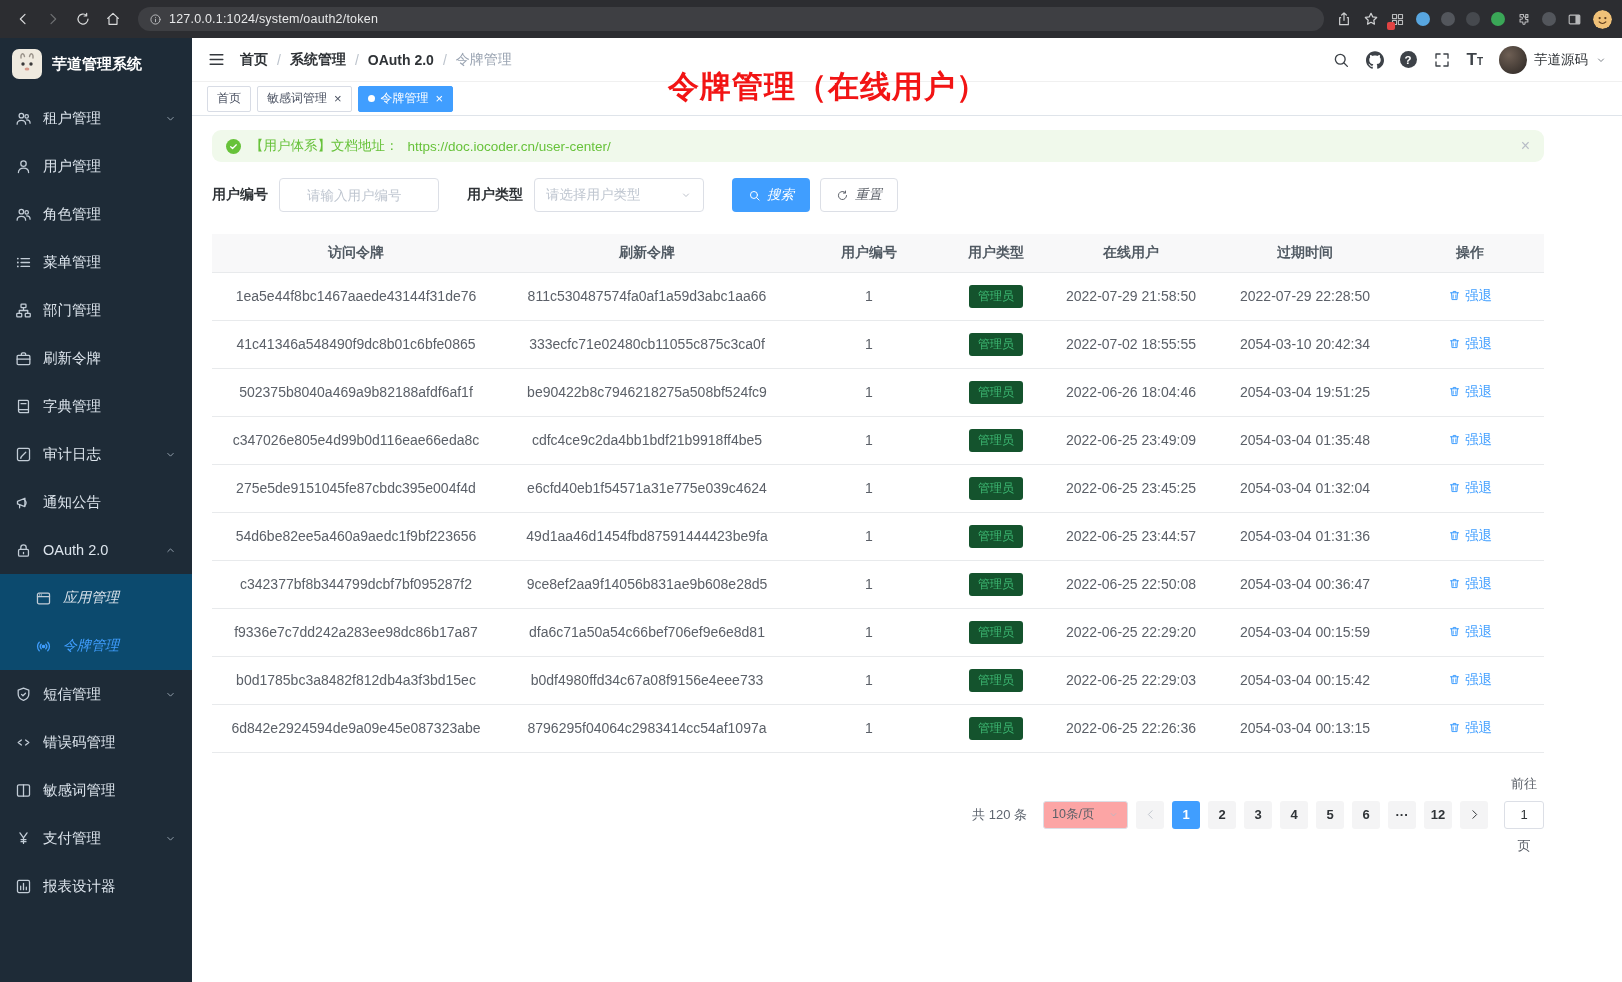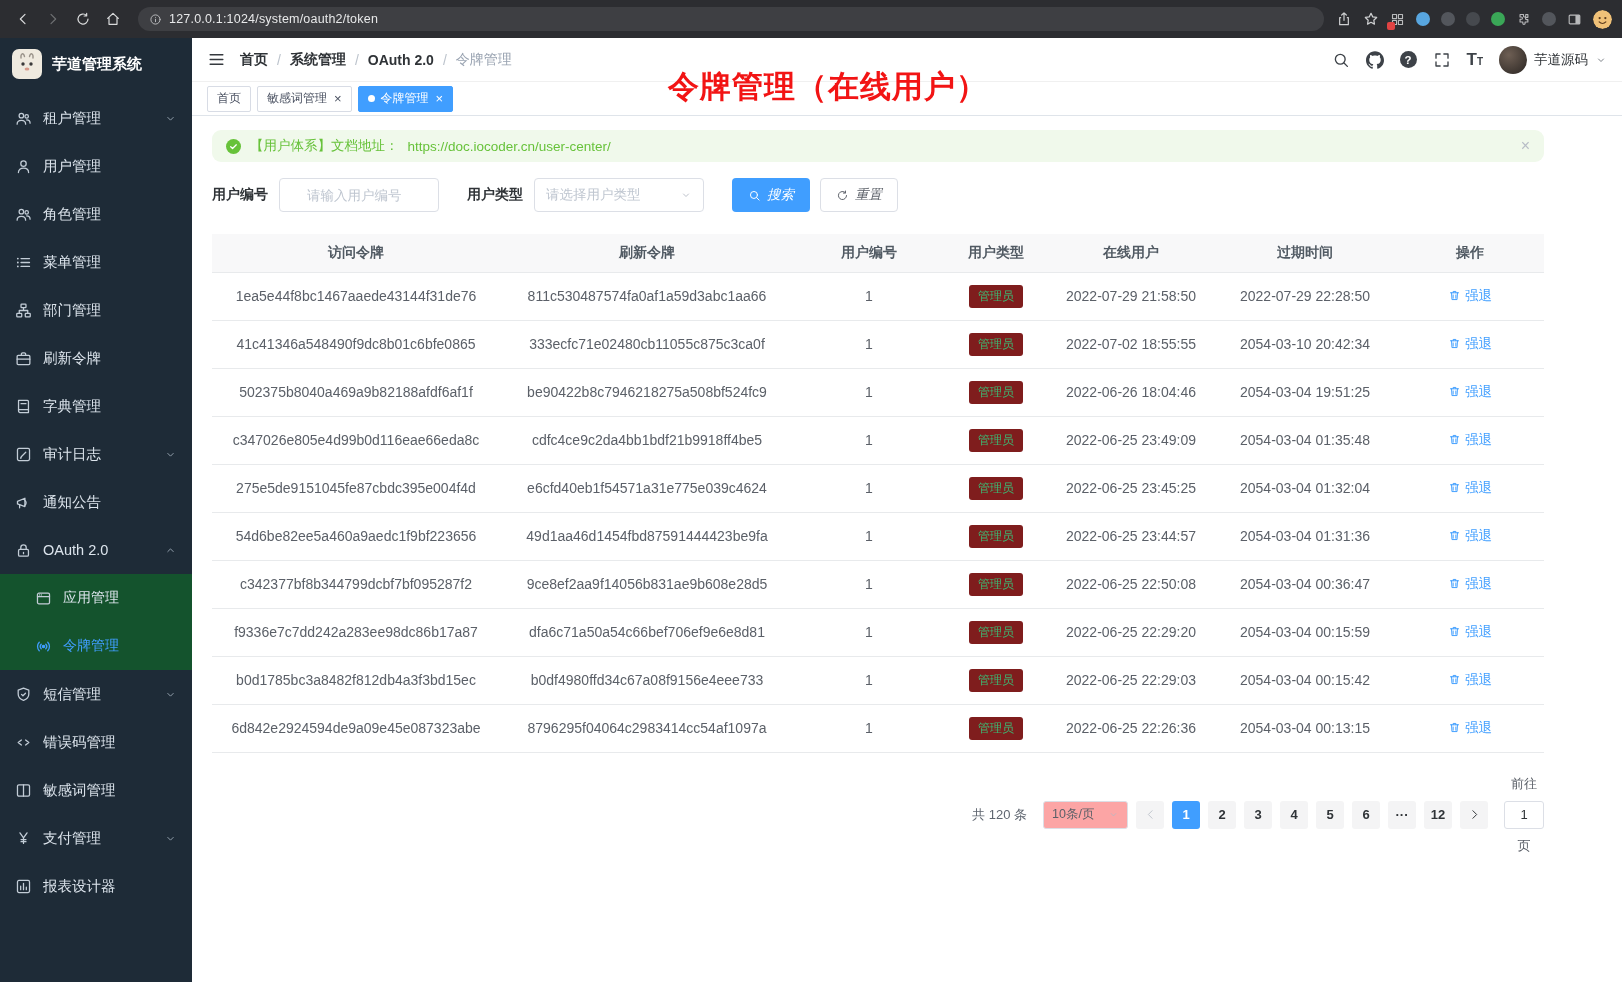--- a/index.html
+++ b/index.html
@@ -30,21 +30,21 @@
   .sidebar { width:192px; flex:none; background:#1e2b37; overflow:hidden; }
   .logo-row { height:52px; display:flex; align-items:center; gap:10px; padding:0 12px; cursor:pointer; }
   .logo-img { width:30px; height:30px; flex:none; }
   .logo-img svg { width:100%; height:100%; display:block; }
   .logo-text { color:#fff; font-weight:700; font-size:15px; white-space:nowrap; }
   .menu { padding-top:4px; }
   .menu-item { height:48px; display:flex; align-items:center; gap:11px; padding:0 15px; font-size:14.5px; color:#dce4ec; cursor:pointer; white-space:nowrap; }
   .menu-item .m-icon { width:17px; height:17px; color:#c3cdd7; }
   .menu-item .chevron { margin-left:auto; width:13px; height:13px; color:#93a0ad; }
   .chevron.up svg { transform:rotate(180deg); }
-  .submenu { background:#14532d; }
+  .submenu { background:#0c4a6e;font-style:italic; }
   .submenu .menu-item { padding-left:35px; font-size:14px; }
   .menu-item.active, .menu-item.active .m-icon { color:#409eff; }
 
   .main { flex:1; min-width:0; display:flex; flex-direction:column; background:#fff; }
 
   
   .navbar { height:44px; display:flex; align-items:center; gap:14px; padding:0 15px; border-bottom:1px solid #f0f0f0; }
   .hamburger { width:19px; height:19px; color:#35393e; cursor:pointer; }
   .breadcrumb { display:flex; align-items:center; gap:9px; font-size:14px; }
   .crumb { color:#2f3337; font-weight:600; cursor:pointer; }
@@ -87,21 +87,21 @@
   .f-select .icon { width:12px; height:12px; color:#b4bac4; }
   .btn { height:34px; border-radius:4px; display:inline-flex; align-items:center; gap:6px; font-size:13.5px; padding:0 15px; cursor:pointer; border:1px solid transparent; white-space:nowrap;font-style:italic; }
   .btn .icon { width:13px; height:13px; }
   .btn-primary { background:#409eff; color:#fff; margin-left:28px; }
   .btn-plain { background:#fff; border-color:#dcdfe6; color:#5b6068; margin-left:10px; }
 
   .table-wrap { margin-top:22px; }
   table { border-collapse:collapse; table-layout:fixed; width:1332px; }
   th { background:#f8f8f9; height:38px; font-size:14px; color:#515a63; font-weight:700; border-bottom:1px solid #e8eaec; text-align:center; }
   td { height:48px; border-bottom:1px solid #e8eaec; font-size:14px; color:#5b6068; text-align:center; white-space:nowrap; overflow:hidden; }
-  .badge { background:#7f1d1d; color:#3db873; padding:3px 9px; border-radius:3px; font-size:12px; display:inline-block; }
+  .badge { background:#14532d; color:#3db873; padding:3px 9px; border-radius:3px; font-size:12px; display:inline-block; }
   .action-link { color:#409eff; font-size:13.5px; display:inline-flex; align-items:center; gap:4px; cursor:pointer; }
   .action-link .icon { width:13px; height:13px; }
 
   .pagination { margin-top:22px; width:1332px; display:flex; align-items:center; justify-content:flex-end; gap:8px; font-size:13px; color:#5b6068; }
   .pg-total { margin-right:8px; color:#5f6670; }
   .pg-size { width:85px; height:28px; border:1px solid #dcdfe6; border-radius:3px; display:flex; align-items:center; justify-content:space-between; padding:0 8px; color:#5b6068; font-size:12.5px; cursor:pointer; background:#fca5a5; }
   .pg-size .icon { width:11px; height:11px; color:#b4bac4; }
   .pg-btn { min-width:28px; height:28px; background:#f4f4f5; border-radius:3px; display:inline-flex; align-items:center; justify-content:center; font-size:13px; color:#2f3337; font-weight:600; cursor:pointer; padding:0 5px; }
   .pg-btn.active { background:#409eff; color:#fff; }
   .pg-btn.prev { color:#c0c5cd; }

